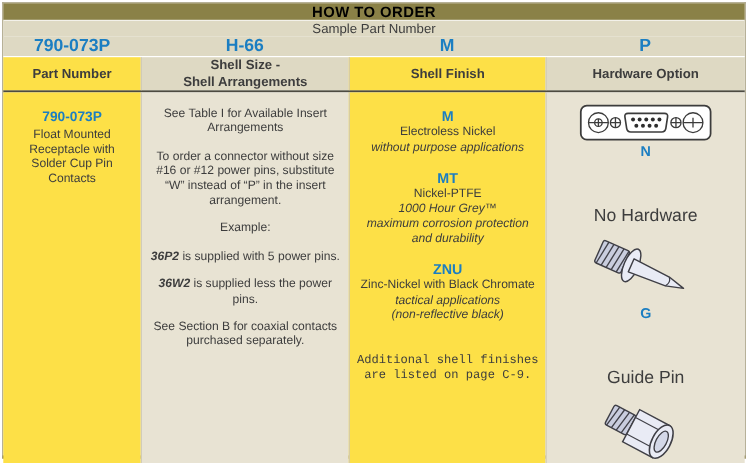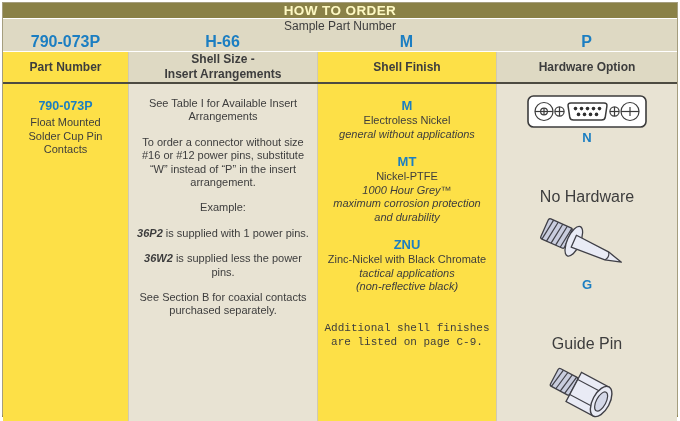--- a/index.html
+++ b/index.html
@@ -9,21 +9,21 @@
   }
   *{box-sizing:border-box; margin:0; padding:0;}
   body{background:#fff; font-family:"Liberation Sans", sans-serif;}
   .page{position:relative; width:680px; height:421px; background:#fff;}
   .order-table{
     position:absolute; left:2px; top:2px; width:676px; height:415px;
     display:flex; flex-direction:column; background:#fff;
     border:1px solid var(--border); border-bottom:3px solid var(--olive);
   }
   .title-bar{
-    height:22px; background:var(--olive); color:#fef9c3;
+    height:22px; background:var(--olive); color:#000000;
     font-weight:bold; font-size:13.5px; letter-spacing:.4px;
     display:flex; align-items:center; justify-content:center;
     border-bottom:1px solid #fff;
   }
   .sample-label-row{
     height:18px; background:var(--tan_dark); color:var(--text);
     font-weight:normal; font-size:12px;
     display:flex; align-items:center; justify-content:center;
   }
   .values-row{height:22px; background:var(--tan_dark); display:flex;}
@@ -81,49 +81,50 @@
       <div class="vcell w1">790-073P</div>
       <div class="vcell w2">H-66</div>
       <div class="vcell w3">M</div>
       <div class="vcell w4">P</div>
     </div>
 
     <div class="header-row">
       <div class="hcell w1 bg-white">Part Number</div>
       <div class="hcell w2 bl bg-tan-hd">
         <div>Shell Size -</div>
-        <div>Insert Arrangements</div>
+        <div>Shell Arrangements</div>
       </div>
       <div class="hcell w3 bl bg-white">Shell Finish</div>
       <div class="hcell w4 bl bg-tan-hd">Hardware Option</div>
     </div>
 
     <div class="content-row">
 
       <div class="ccell w1 bg-white col-part">
         <div class="pn-code">790-073P</div>
         <div>Float Mounted</div>
+        <div>Receptacle with</div>
         <div>Solder Cup Pin</div>
         <div>Contacts</div>
       </div>
 
       <div class="ccell w2 bl bg-tan-ct col-insert">
         <p>See Table I for Available Insert Arrangements</p>
         <p>To order a connector without size #16 or #12 power pins, substitute “W” instead of “P” in the insert arrangement.</p>
         <p>Example:</p>
-        <p><span class="code-bi">36P2</span><span> is supplied with 1 power pins.</span></p>
+        <p><span class="code-bi">36P2</span><span> is supplied with 5 power pins.</span></p>
         <p><span class="code-bi">36W2</span><span> is supplied less the power pins.</span></p>
         <p>See Section B for coaxial contacts purchased separately.</p>
       </div>
 
       <div class="ccell w3 bl bg-white col-finish">
         <div class="finish-block">
           <div class="finish-code">M</div>
           <div>Electroless Nickel</div>
-          <div class="finish-note">general without applications</div>
+          <div class="finish-note">without purpose applications</div>
         </div>
         <div class="finish-block">
           <div class="finish-code">MT</div>
           <div>Nickel-PTFE</div>
           <div class="finish-note">1000 Hour Grey™</div>
           <div class="finish-note">maximum corrosion protection and durability</div>
         </div>
         <div class="finish-block">
           <div class="finish-code">ZNU</div>
           <div>Zinc-Nickel with Black Chromate</div>

